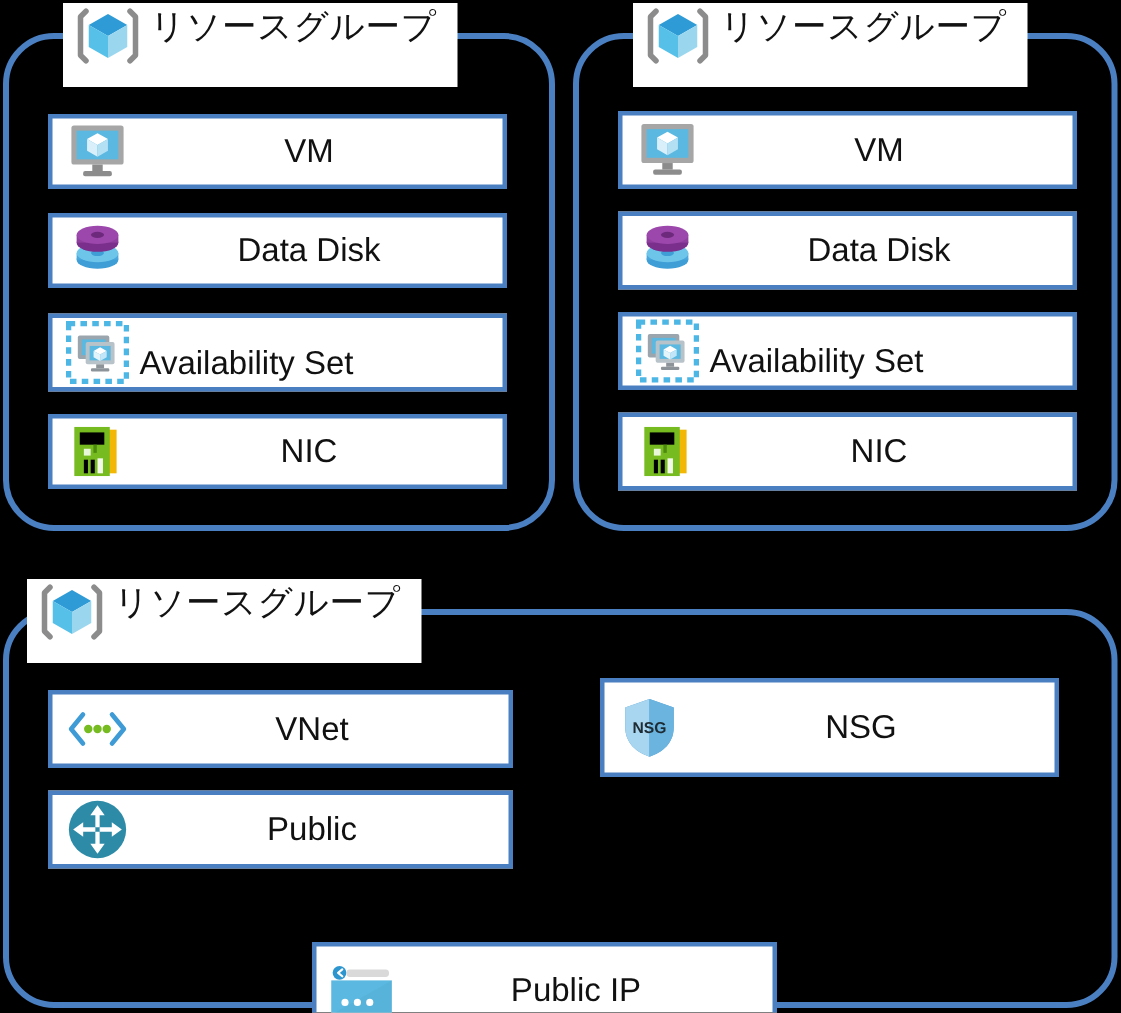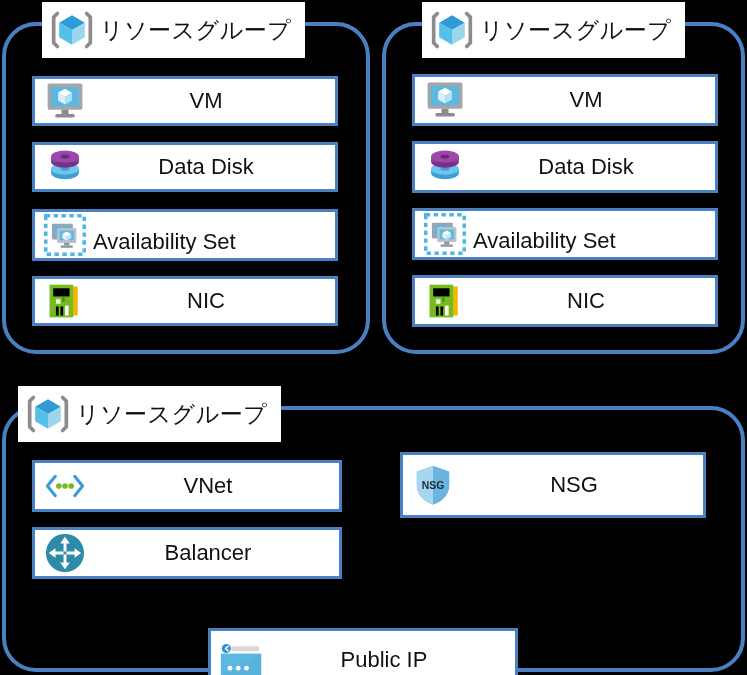--- a/index.html
+++ b/index.html
@@ -20,21 +20,21 @@
   }
   #rg-top-left   { left: 2px;   top: 22px;  width: 368px; height: 332px; }
   #rg-top-right  { left: 382px; top: 22px;  width: 363px; height: 332px; }
   #rg-bottom     { left: 2px;   top: 406px; width: 743px; height: 266px; }
 
   
   .rg-title {
     position: absolute;
     background: #ffffff;
     display: flex;
-    align-items: center;
+    align-items: flex-start;
     height: 56px;
     padding: 0 14px 0 8px;
     z-index: 5;
   }
   #rg-title-1 { left: 42px;  top: 2px;   }
   #rg-title-2 { left: 422px; top: 2px;   }
   #rg-title-3 { left: 18px;  top: 386px; }
   .rg-title .rg-title-text {
     font-size: 23px;
     color: #121212;
@@ -289,21 +289,21 @@
   <div class="res-item" id="item-gw">
     <span class="res-icon">
       <svg width="42" height="42" viewBox="0 0 44 44">
         <circle cx="22" cy="22" r="20" fill="#2e8ba8"></circle>
         <path d="M22 5 L27 12 L23.5 12 L23.5 20.5 L20.5 20.5 L20.5 12 L17 12 Z" fill="#ffffff"></path>
         <path d="M22 39 L17 32 L20.5 32 L20.5 23.5 L23.5 23.5 L23.5 32 L27 32 Z" fill="#ffffff"></path>
         <path d="M5 22 L12 17 L12 20.5 L20.5 20.5 L20.5 23.5 L12 23.5 L12 27 Z" fill="#ffffff"></path>
         <path d="M39 22 L32 27 L32 23.5 L23.5 23.5 L23.5 20.5 L32 20.5 L32 17 Z" fill="#ffffff"></path>
       </svg>
     </span>
-    <span class="res-label">Balancer</span>
+    <span class="res-label">Public</span>
   </div>
 
   <div class="res-item" id="item-nsg">
     <span class="res-icon">
       <svg width="38" height="42" viewBox="0 0 40 44">
         <path d="M20 2 L37 8 L37 22 C37 33 29 39.5 20 42.5 C11 39.5 3 33 3 22 L3 8 Z" fill="#4b9ad4"></path>
         <path d="M20 2 L3 8 L3 22 C3 33 11 39.5 20 42.5 Z" fill="#a8d5ef"></path>
         <path d="M20 2 L37 8 L37 22 C37 33 29 39.5 20 42.5 Z" fill="#6bb4e0"></path>
         <text x="20" y="26" font-family="'Liberation Sans', sans-serif" font-size="11" font-weight="bold" fill="#1d2b33" text-anchor="middle">NSG</text>
       </svg>

